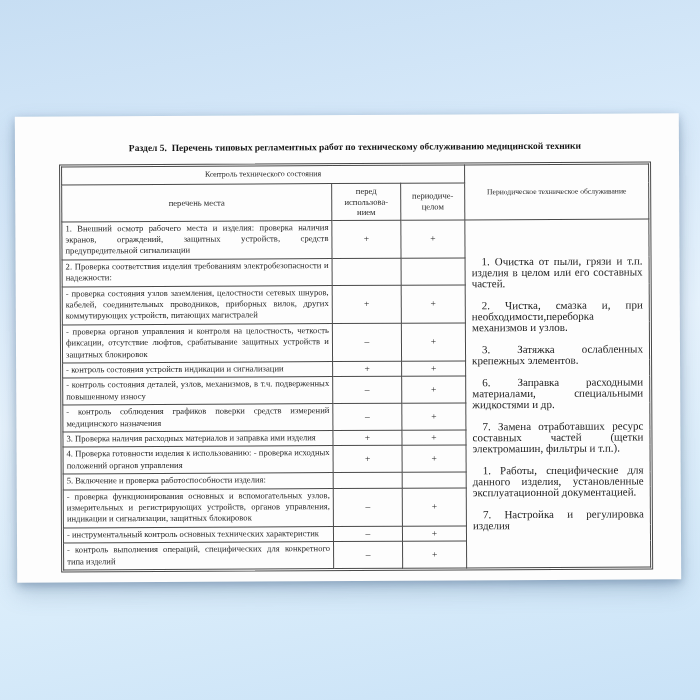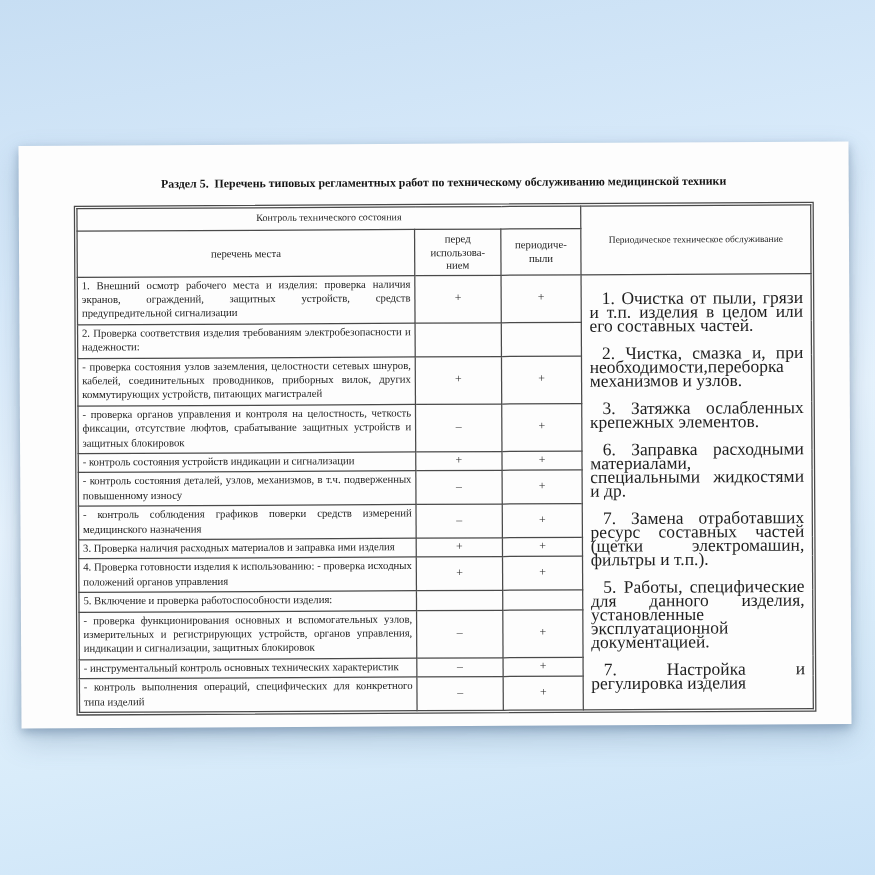--- a/index.html
+++ b/index.html
@@ -38,21 +38,21 @@
   th.group-hdr{font-size:8px;height:18px;}
   th.sub-hdr{height:31px;white-space:pre-line;}
   th.maint-hdr{font-size:7.6px;}
   td.lbl{
     font-size:8.6px;line-height:11.4px;text-align:justify;vertical-align:top;
     padding:1px 3px 2px 3px;
   }
   td.mark{text-align:center;vertical-align:middle;font-size:9.5px;}
   td.maint{vertical-align:middle;padding:4px 6px;}
   td.maint p{
-    margin:0 0 11px 0;font-size:14px;line-height:11px;
+    margin:0 0 11px 0;font-size:11px;line-height:11px;
     text-align:justify;text-indent:10px;
   }
   td.maint p:last-child{margin-bottom:0;}
 </style>
 </head>
 <body>
 
 <div class="page">
 
   <div class="doc-title">Раздел 5.  Перечень типовых регламентных работ по техническому обслуживанию медицинской техники</div>
@@ -69,35 +69,35 @@
         <tr>
           <th colspan="3" class="group-hdr">Контроль технического состояния</th>
           <th rowspan="2" class="maint-hdr">Периодическое техническое обслуживание</th>
         </tr>
         <tr>
           <th class="sub-hdr">перечень места</th>
           <th class="sub-hdr">перед
 использова-
 нием</th>
           <th class="sub-hdr">периодиче-
-пыли</th>
+целом</th>
         </tr>
       </thead>
       <tbody>
         <tr>
           <td class="lbl">1. Внешний осмотр рабочего места и изделия: проверка наличия экранов, ограждений, защитных устройств, средств предупредительной сигнализации</td>
           <td class="mark">+</td>
           <td class="mark">+</td>
           <td class="maint" rowspan="13">
             <p>1. Очистка от пыли, грязи и т.п. изделия в целом или его составных частей.</p>
             <p>2. Чистка, смазка и, при необходимости,переборка механизмов и узлов.</p>
             <p>3. Затяжка ослабленных крепежных элементов.</p>
             <p>6. Заправка расходными материалами, специальными жидкостями и др.</p>
             <p>7. Замена отработавших ресурс составных частей (щетки электромашин, фильтры и т.п.).</p>
-            <p>5. Работы, специфические для данного изделия, установленные эксплуатационной документацией.</p>
+            <p>1. Работы, специфические для данного изделия, установленные эксплуатационной документацией.</p>
             <p>7. Настройка и регулировка изделия</p>
           </td>
         </tr>
         <tr>
           <td class="lbl">2. Проверка соответствия изделия требованиям электробезопасности и надежности:</td>
           <td class="mark"></td>
           <td class="mark"></td>
         </tr>
         <tr>
           <td class="lbl">- проверка состояния узлов заземления, целостности сетевых шнуров, кабелей, соединительных проводников, приборных вилок, других коммутирующих устройств, питающих магистралей</td>

